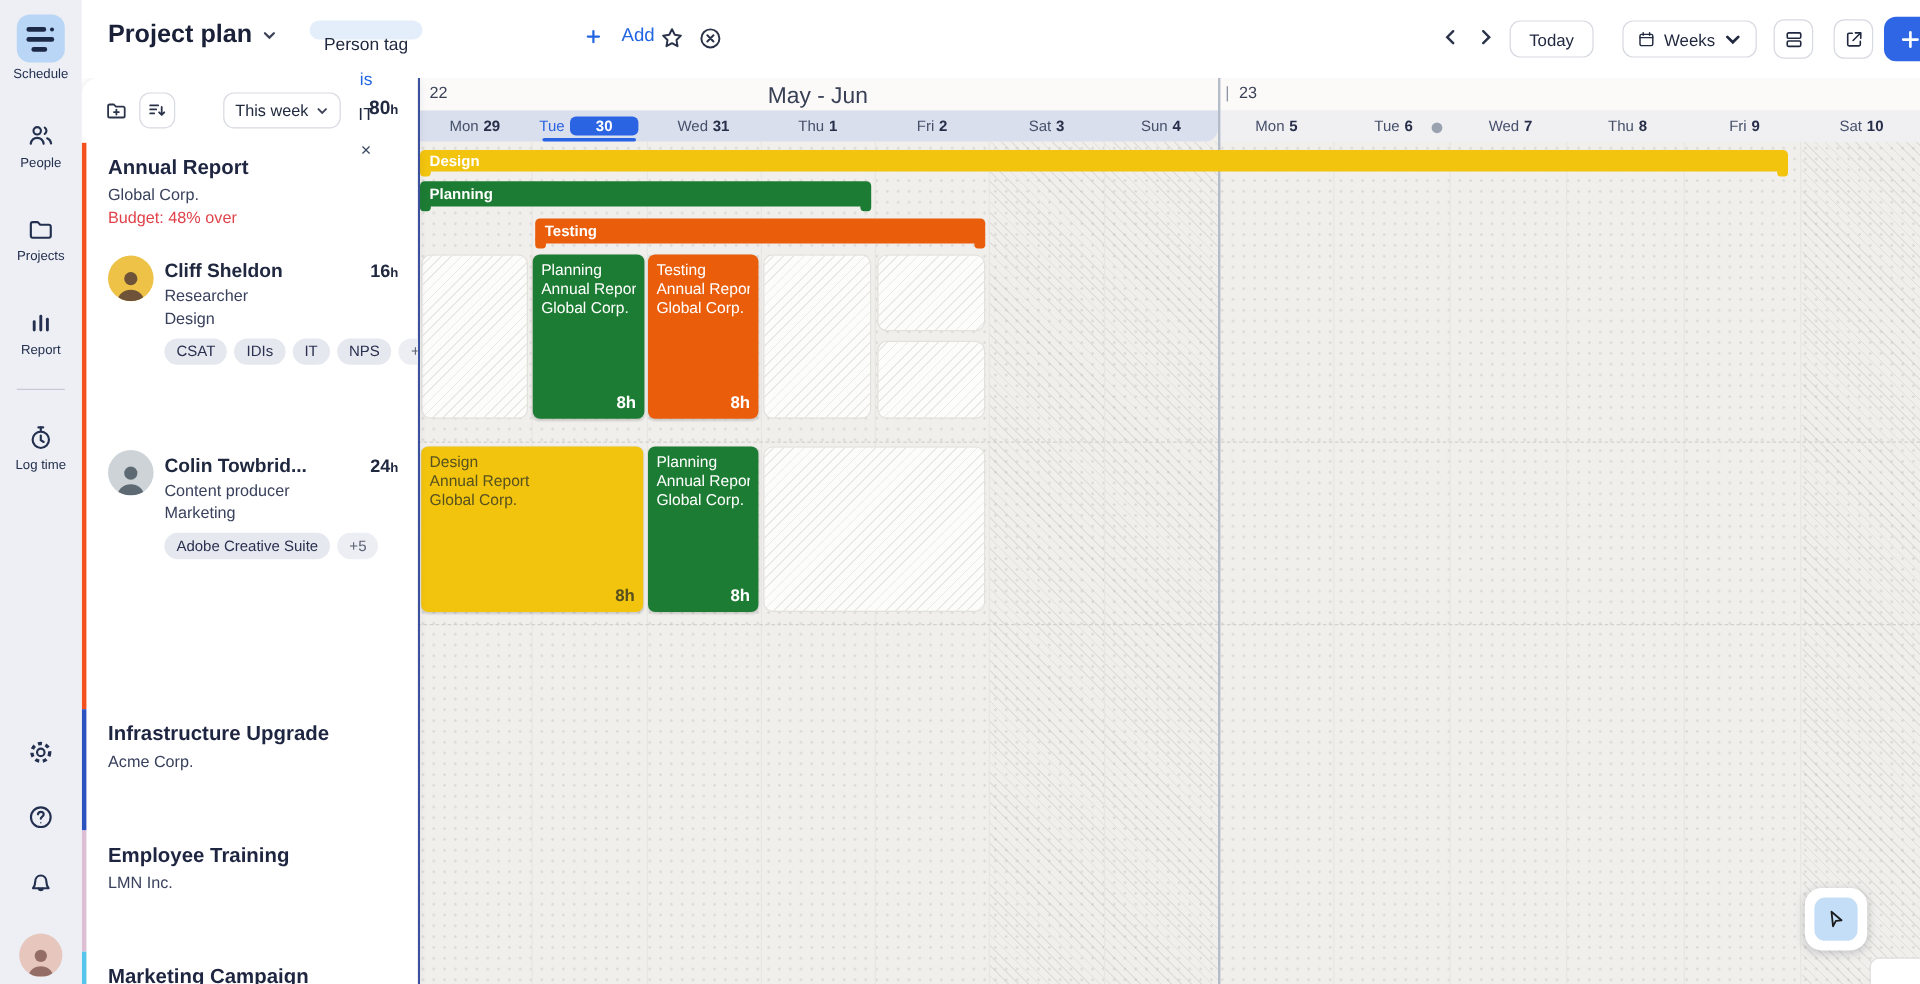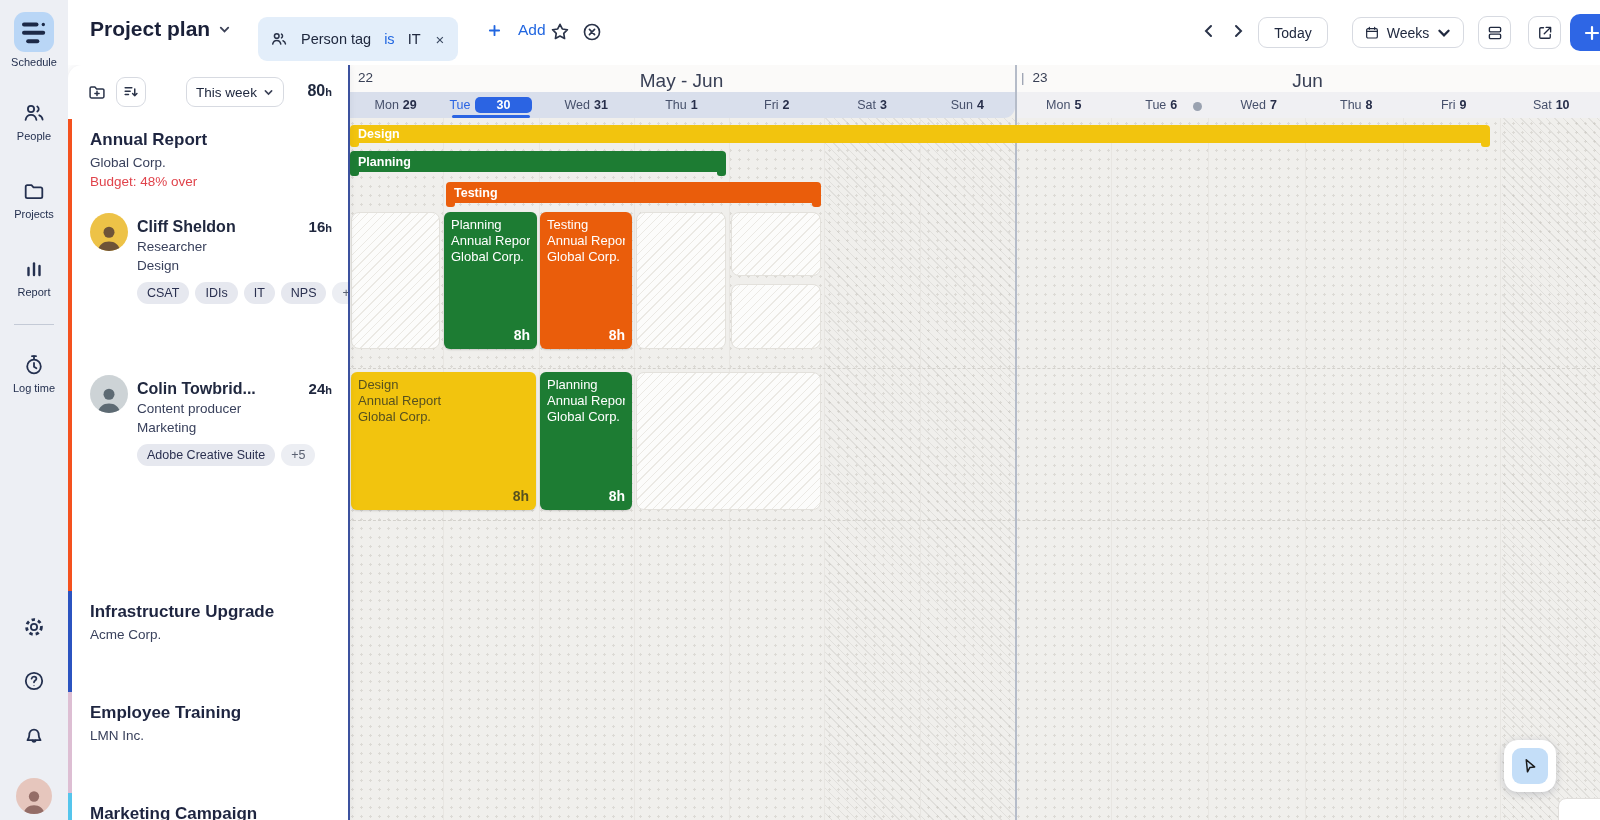--- a/index.html
+++ b/index.html
@@ -14,21 +14,21 @@
   .rail-icon { width:26px; height:26px; display:flex; align-items:center; justify-content:center; color:#24304f; }
   .rail-icon svg { width:24px; height:24px; }
   #logo-box { width:40px; height:40px; border-radius:11px; background:#b9d6f6; display:flex; align-items:center; justify-content:center; }
   #rail-divider { position:absolute; left:14px; top:324px; width:40px; border-top:1px solid #c4cad6; }
   .rail-avatar { width:36px; height:36px; border-radius:50%; background:#e6c6bd; overflow:hidden; display:flex; align-items:flex-end; justify-content:center; }
 
   
   #topbar { position:absolute; left:68px; top:0; width:1532px; height:65px; background:#fff; z-index:25; }
   #page-title { position:absolute; left:22px; top:17px; font-size:21px; font-weight:700; color:#1a2038; display:flex; align-items:center; gap:8px; cursor:pointer; }
   #page-title svg { width:13px; height:13px; color:#3c4257; }
-  #filter-chip { position:absolute; left:190px; top:17px; height:44px; background:#e3eefa; border-radius:9px; display:flex; align-items:center; padding:0 12px; gap:13px; font-size:14.5px; color:#20293f; }
+  #filter-chip { position:absolute; left:190px; top:17px; height:16px; background:#e3eefa; border-radius:9px; display:flex; align-items:center; padding:0 12px; gap:13px; font-size:14.5px; color:#20293f;flex-direction:column; }
   #filter-chip svg { width:18px; height:18px; color:#2a3349; }
   .chip-op { color:#2166e0; }
   .chip-x { font-size:15px; color:#3c4a63; cursor:pointer; padding:0 2px; }
   #add-btn { position:absolute; left:420px; top:21px; color:#2166e0; font-size:15.5px; display:flex; gap:17px; align-items:center; cursor:pointer; }
   #star-btn, #clear-btn { position:absolute; top:21px; width:24px; height:24px; color:#2a3349; cursor:pointer; }
   #star-btn { left:481px; } #clear-btn { left:513px; }
   #star-btn svg, #clear-btn svg { width:22px; height:22px; }
   .nav-chev { position:absolute; top:22px; width:20px; height:20px; color:#2a3349; cursor:pointer; }
   .nav-chev svg { width:18px; height:18px; }
   #chev-left { left:1132px; } #chev-right { left:1161px; }
@@ -419,21 +419,20 @@
     </div>
     <div class="day-cell" style="left: 571.714px; width: 95.2857px;">
       <span class="name">Sun</span>
       <span class="num">4</span>
     </div>
     <div class="dayrow other" style="left: 667px; width: 585px;"></div>
     <div class="wk-num" style="left: 673px;">
       <span class="tick">|</span>
       <span>23</span>
     </div>
-    <div class="wk-month" style="left: 667px; width: 585px;">Jun</div>
     <div class="day-cell" style="left: 667px; width: 97.5px;">
       <span class="name">Mon</span>
       <span class="num">5</span>
     </div>
     <div class="day-cell" style="left: 764.5px; width: 97.5px;">
       <span class="name">Tue</span>
       <span class="num">6</span>
     </div>
     <div class="day-cell" style="left: 862px; width: 97.5px;">
       <span class="name">Wed</span>

